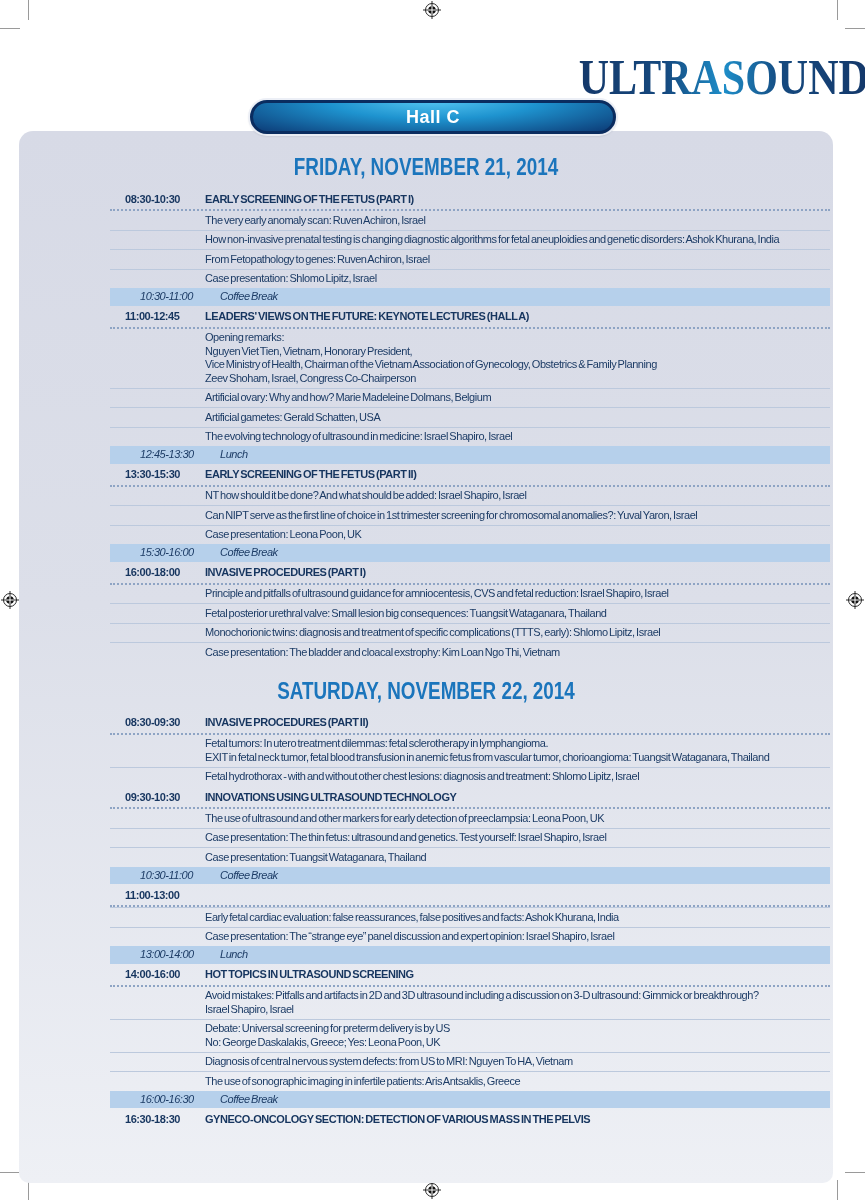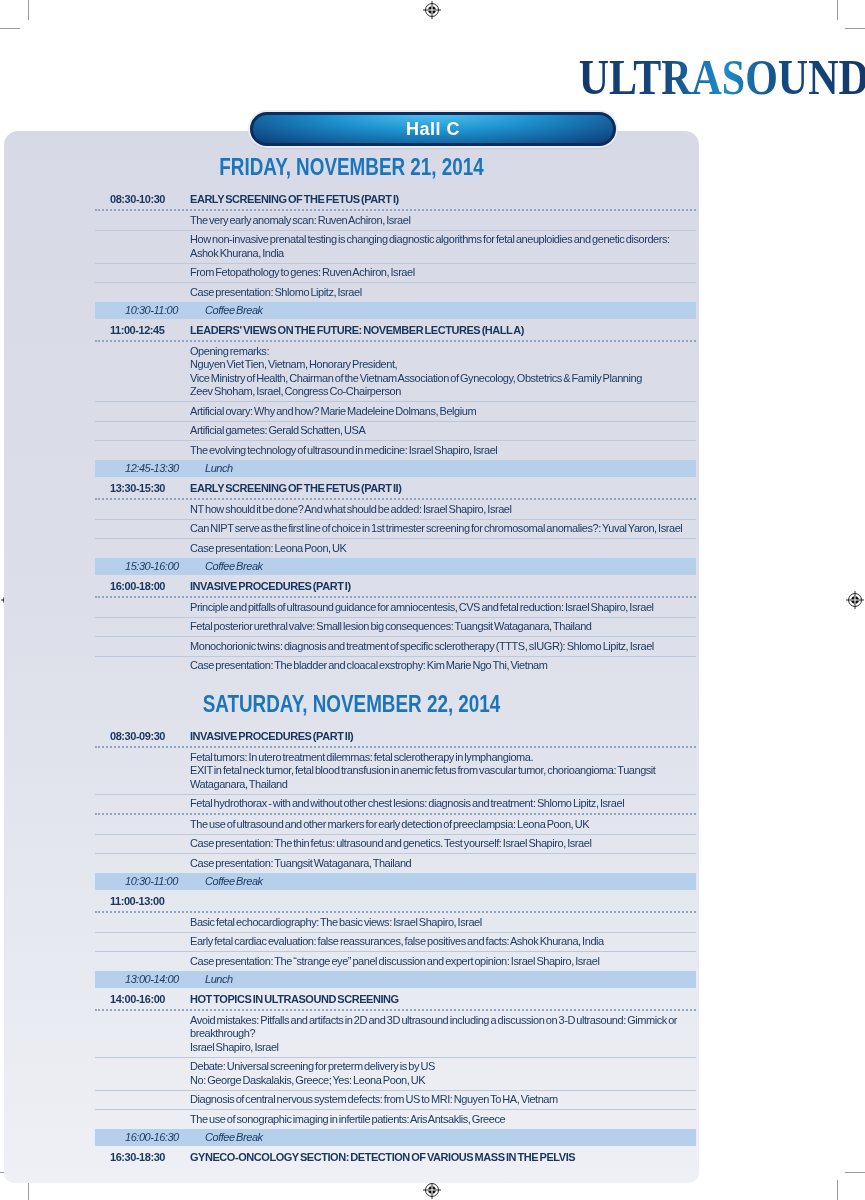--- a/index.html
+++ b/index.html
@@ -11,29 +11,29 @@
   .regmark{position:absolute;width:18px;height:18px;}
 
   
   .masthead{position:absolute;top:52px;left:0;width:100%;text-align:right;margin-left:31px;}
   .brand{display:inline-block;font-family:"Liberation Serif",serif;font-weight:bold;
          font-size:50px;line-height:1;letter-spacing:0px;
          transform:scaleX(.84);transform-origin:center;
          background:linear-gradient(90deg,#14386a 0%,#15497f 30%,#1e8ec9 50%,#15497f 70%,#14386a 100%);
          -webkit-background-clip:text;background-clip:text;color:transparent;}
 
-  .hall-badge{position:absolute;left:250px;top:112px;width:366px;height:34px;box-sizing:border-box;
+  .hall-badge{position:absolute;left:250px;top:100px;width:366px;height:34px;box-sizing:border-box;
       border:3px solid #0a2c5f;border-radius:18px;
       background:radial-gradient(ellipse 70% 160% at 50% -10%,#55c6f2 0%,#1e93cf 42%,#0c3a75 100%);
       box-shadow:0 0 0 2px rgba(235,238,245,.95),0 1px 3px rgba(0,0,0,.35);
       display:flex;align-items:center;justify-content:center;}
   .hall-badge span{color:#fff;font-weight:bold;font-size:18px;letter-spacing:.5px;}
 
   
-  .sheet{position:absolute;left:4px;top:131px;width:695px;height:1052px;
+  .sheet{position:absolute;left:19px;top:131px;width:814px;height:1052px;
          border-radius:14px 14px 10px 10px;
          background:linear-gradient(180deg,#d7dae6 0%,#dcdfe9 45%,#eef0f5 100%);}
   .sheet-inner{padding-top:24px;}
 
   .day-title{width:100%;text-align:center;color:#1b75bc;font-weight:bold;font-size:23px;
              line-height:1.05;margin:0 0 9px 0;transform:scaleX(.82);transform-origin:center;}
   .day-title.second{margin-top:17px;}
 
   
   .sched{margin:0 3px 0 91px;color:#1d3c66;font-size:11px;
@@ -134,21 +134,21 @@
               <div class="cell">
                 <div class="line"><span>Case presentation: </span><span class="b">Shlomo Lipitz,</span><span> Israel</span></div>
               </div>
             </div>
             <div class="row break">
               <div class="time">10:30-11:00</div>
               <div class="cell">Coffee Break</div>
             </div>
             <div class="row session">
               <div class="time">11:00-12:45</div>
-              <div class="cell">LEADERS' VIEWS ON THE FUTURE: NOVEMBER LECTURES (HALL A)</div>
+              <div class="cell">LEADERS' VIEWS ON THE FUTURE: KEYNOTE LECTURES (HALL A)</div>
             </div>
             <div class="dotted"></div>
             <div class="row talk">
               <div class="time"></div>
               <div class="cell">
                 <div class="line"><span>Opening remarks:</span></div>
                 <div class="line"><span class="b">Nguyen Viet Tien,</span><span> Vietnam, </span><span class="i">Honorary President,</span></div>
                 <div class="line"><span class="i">Vice Ministry of Health, Chairman of the Vietnam Association of Gynecology, Obstetrics &amp; Family Planning</span></div>
                 <div class="line"><span class="b">Zeev Shoham,</span><span> Israel, </span><span class="i">Congress Co-Chairperson</span></div>
               </div>
@@ -215,27 +215,27 @@
             </div>
             <div class="row talk sep-top">
               <div class="time"></div>
               <div class="cell">
                 <div class="line"><span>Fetal posterior urethral valve: Small lesion big consequences: </span><span class="b">Tuangsit Wataganara,</span><span> Thailand</span></div>
               </div>
             </div>
             <div class="row talk sep-top">
               <div class="time"></div>
               <div class="cell">
-                <div class="line"><span>Monochorionic twins: diagnosis and treatment of specific sclerotherapy (TTTS, sIUGR): </span><span class="b">Shlomo Lipitz,</span><span> Israel</span></div>
-              </div>
-            </div>
-            <div class="row talk sep-top">
-              <div class="time"></div>
-              <div class="cell">
-                <div class="line"><span>Case presentation: The bladder and cloacal exstrophy: </span><span class="b">Kim Marie Ngo Thi,</span><span> Vietnam</span></div>
+                <div class="line"><span>Monochorionic twins: diagnosis and treatment of specific complications (TTTS, early): </span><span class="b">Shlomo Lipitz,</span><span> Israel</span></div>
+              </div>
+            </div>
+            <div class="row talk sep-top">
+              <div class="time"></div>
+              <div class="cell">
+                <div class="line"><span>Case presentation: The bladder and cloacal exstrophy: </span><span class="b">Kim Loan Ngo Thi,</span><span> Vietnam</span></div>
               </div>
             </div>
           </div>
         </div>
 
       <div class="day-title second">SATURDAY, NOVEMBER 22, 2014</div>
       <div class="sched">
           <div class="rows">
             <div class="row session">
               <div class="time">08:30-09:30</div>
@@ -248,20 +248,24 @@
                 <div class="line"><span>Fetal tumors: In utero treatment dilemmas: fetal sclerotherapy in lymphangioma.</span></div>
                 <div class="line"><span>EXIT in fetal neck tumor, fetal blood transfusion in anemic fetus from vascular tumor, chorioangioma: </span><span class="b">Tuangsit Wataganara,</span><span> Thailand</span></div>
               </div>
             </div>
             <div class="row talk sep-top">
               <div class="time"></div>
               <div class="cell">
                 <div class="line"><span>Fetal hydrothorax - with and without other chest lesions: diagnosis and treatment: </span><span class="b">Shlomo Lipitz,</span><span> Israel</span></div>
               </div>
             </div>
+            <div class="row session">
+              <div class="time">09:30-10:30</div>
+              <div class="cell">INNOVATIONS USING ULTRASOUND TECHNOLOGY</div>
+            </div>
             <div class="dotted"></div>
             <div class="row talk">
               <div class="time"></div>
               <div class="cell">
                 <div class="line"><span>The use of ultrasound and other markers for early detection of preeclampsia: </span><span class="b">Leona Poon,</span><span> UK</span></div>
               </div>
             </div>
             <div class="row talk sep-top">
               <div class="time"></div>
               <div class="cell">
@@ -275,26 +279,20 @@
               </div>
             </div>
             <div class="row break">
               <div class="time">10:30-11:00</div>
               <div class="cell">Coffee Break</div>
             </div>
             <div class="row session">
               <div class="time">11:00-13:00</div>
             </div>
             <div class="dotted"></div>
-            <div class="row talk">
-              <div class="time"></div>
-              <div class="cell">
-                <div class="line"><span>Basic fetal echocardiography: The basic views: </span><span class="b">Israel Shapiro,</span><span> Israel</span></div>
-              </div>
-            </div>
             <div class="row talk sep-top">
               <div class="time"></div>
               <div class="cell">
                 <div class="line"><span>Early fetal cardiac evaluation: false reassurances, false positives and facts: </span><span class="b">Ashok Khurana,</span><span> India</span></div>
               </div>
             </div>
             <div class="row talk sep-top">
               <div class="time"></div>
               <div class="cell">
                 <div class="line"><span>Case presentation: The “strange eye” panel discussion and expert opinion: </span><span class="b">Israel Shapiro,</span><span> Israel</span></div>

